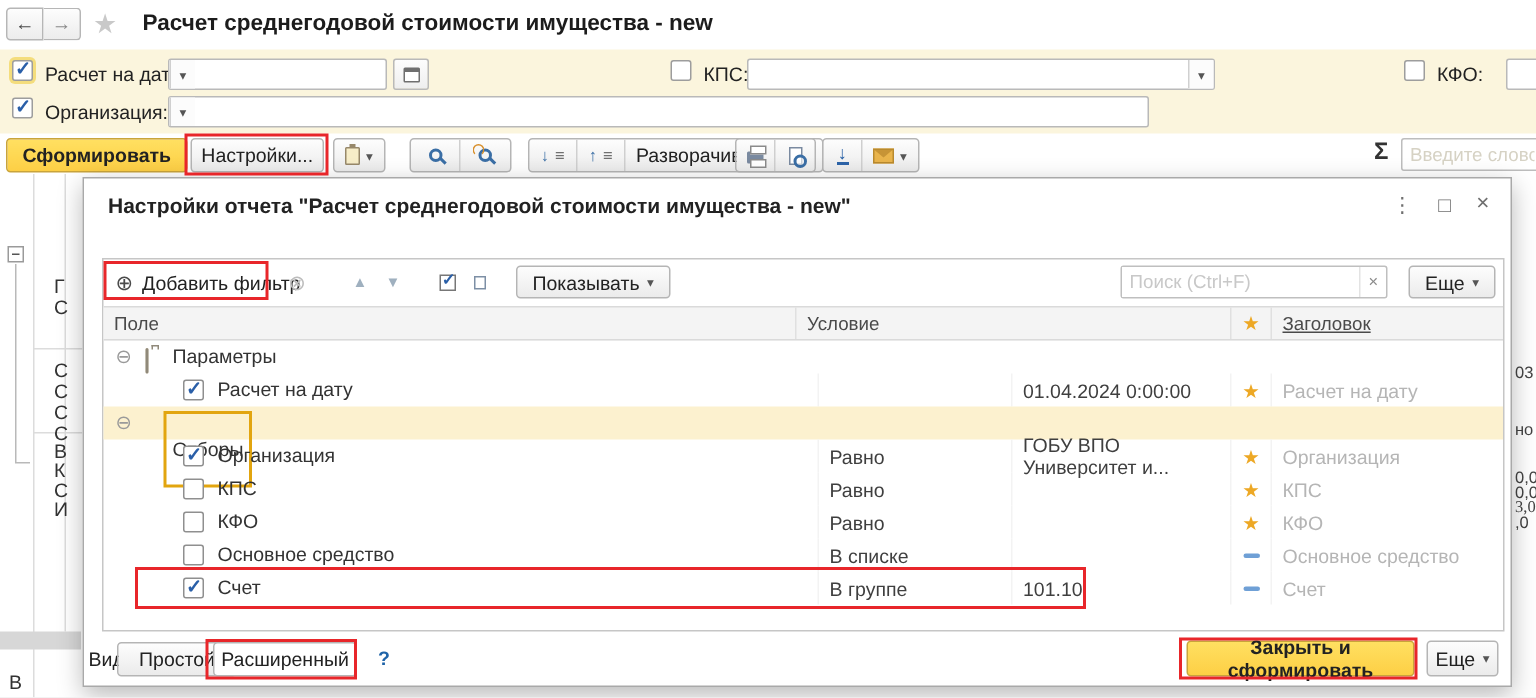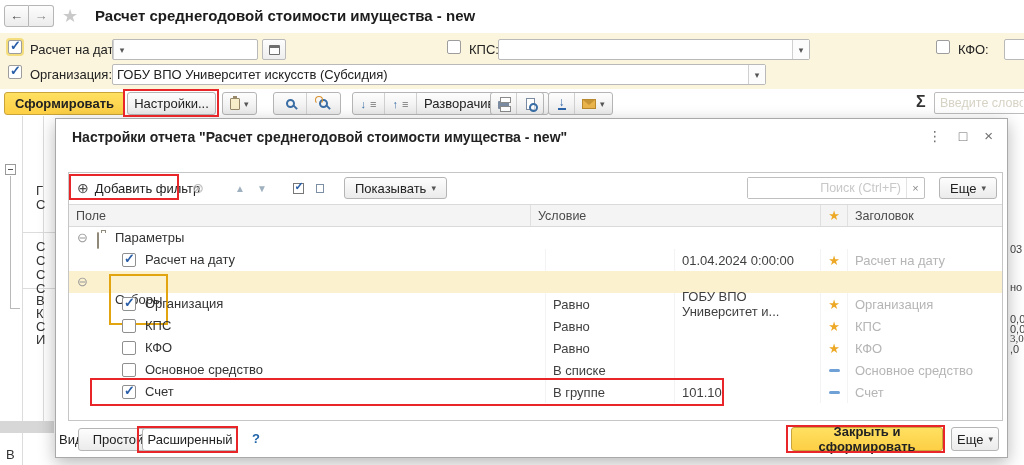--- a/index.html
+++ b/index.html
@@ -107,33 +107,33 @@
   .addfilter { left:8px; height:22px; display:flex; align-items:center; gap:6px; font-size:13px; color:#222; }
   .ico-add { font-size:14px; color:#4a4a4a; }
   .iconbtn { width:22px; height:22px; display:flex; align-items:center; justify-content:center;
              background:transparent; border:1px solid transparent; }
   .ico-selall { width:11px; height:11px; border:1px solid #777; background:#fff; position:relative; }
   .ico-selall .m { position:absolute; left:1px; top:-4px; font-size:11px; font-weight:700; color:#2a5fa8; }
   .ico-copy { width:8px; height:9px; border:1px solid #7d8fa5; background:#fff; position:relative; }
   .ico-copy::before { content:''; position:absolute; left:2px; top:-5px; width:8px; height:9px;
                       border:1px solid #7d8fa5; background:#fff; z-index:-1; }
   .psearch { left:678px; width:178px; height:22px; border:1px solid #bfbfbf; border-radius:2px; display:flex; background:#fff; }
-  .psearch input { flex:1; min-width:0; border:none; outline:none; font:12.5px "Liberation Sans",sans-serif; padding:0 5px;text-align:right; }
+  .psearch input { flex:1; min-width:0; border:none; outline:none; font:12.5px "Liberation Sans",sans-serif; padding:0 5px; }
   .psearch input::placeholder { color:#c8c8c8; }
   .psearch .clr { width:18px; display:flex; align-items:center; justify-content:center; color:#8a8a8a;
                   font-size:11px; border-left:1px solid #e3e3e3; }
 
   .thead { position:absolute; left:0; top:31px; right:0; height:23px; background:#f4f4f4;
            border-top:1px solid #dadada; border-bottom:1px solid #dadada; font-size:12.5px; color:#4a4a4a; }
   .th { position:absolute; top:0; bottom:0; display:flex; align-items:center; padding-left:7px; border-left:1px solid #e0e0e0; }
   .th.c0 { left:0; width:461px; border-left:none; }
   .th.c1 { left:461px; width:144px; }
   .th.c2 { left:605px; width:146px; }
   .th.c3 { left:751px; width:27px; justify-content:center; padding-left:0; color:#eda825; font-size:13px; }
-  .th.c4 { left:778px; right:13px; }
+  .th.c4 { left:778px; right:13px;text-decoration:underline; }
 
   .trow { position:absolute; left:0; right:0; height:22px; font-size:13px; }
   .trow.sel { background:#fcf1cf; }
   .tc { position:absolute; top:0; height:22px; display:flex; align-items:center; padding-left:7px; border-left:1px solid #f3f3f3; color:#3f3f3f; }
   .tc.c1 { left:476px; width:144px; }
   .tc.c2 { left:605px; width:146px; }
   .tc.c3 { left:751px; width:27px; justify-content:center; padding-left:0; }
   .tc.c4 { left:778px; right:0; color:#b5b5b5; }
   .expander { position:absolute; left:8px; top:3px; font-size:13px; color:#9a9a9a; }
   .grp-ico { position:absolute; left:28px; top:6px; }
@@ -196,21 +196,20 @@
     <span class="fp-label" style="left:958px;top:9px;">КФО:</span>
     <div class="fieldwrap" style="left:1004px;top:6px;width:40px;">
       <input style="">
     </div>
 
     <span class="cb" style="left:8px;top:32px;">
         <span class="mark">✓</span>
       </span>
     <span class="fp-label" style="left:30px;top:34px;">Организация:</span>
     <div class="fieldwrap" style="left:112px;top:31px;width:654px;">
-      <input value="ГОБУ ВПО Университет искусств (Субсидия)" style="">
       <span class="ddbtn">
           <span>▾</span>
         </span>
     </div>
   </div>
 
   <button class="btn btn-yellow" style="position:absolute;left:4px;top:92px;">Сформировать</button>
   <button class="btn" style="position:absolute;left:127px;top:92px;width:89px;">Настройки...</button>
   <div class="tgroup" style="left:222px;top:92px;">
     <div class="titem">

